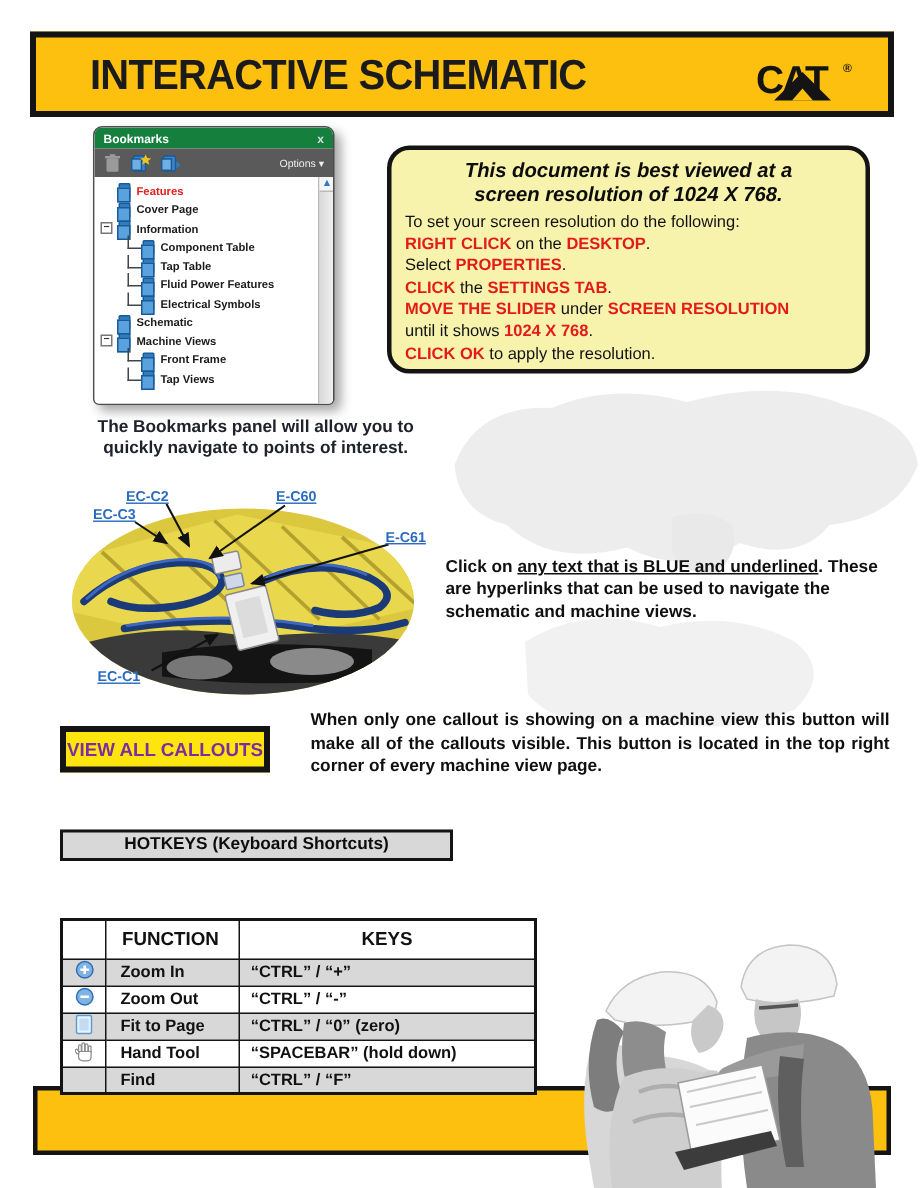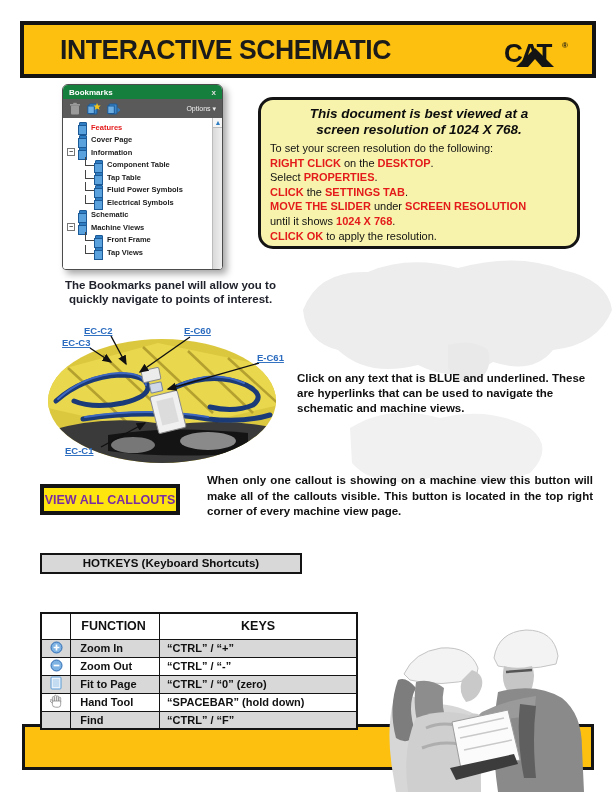--- a/index.html
+++ b/index.html
@@ -86,21 +86,21 @@
   
   .bm-caption {
     position:absolute; left:28px; top:278px; width:285px; z-index:2;
     text-align:center; font-size:11.5px; font-weight:bold; color:#20222c;
     line-height:14px;
   }
   .link-note {
     position:absolute; left:297px; top:371px; width:299px; z-index:2;
     font-size:11.5px; font-weight:bold; line-height:15.2px; color:#101010;
   }
-  .link-note .ul { }
+  .link-note .ul { text-decoration:underline; }
   .btn-note {
     position:absolute; left:207px; top:473px; width:386px; z-index:2;
     font-size:11.5px; font-weight:bold; line-height:15.5px; color:#101010;
     text-align:justify;
   }
   
   .schematic { position:absolute; left:38px; top:313px; width:264px; height:164px; z-index:2; }
   
   .callout-btn {
     position:absolute; left:40px; top:484px; width:140px; height:31px; z-index:2;
@@ -203,21 +203,21 @@
         <span class="lbl">Component Table</span>
       </div>
       <div class="bm-row lvl2" style="position: relative;">
         <span class="tee"></span>
         <span class="pg"></span>
         <span class="lbl">Tap Table</span>
       </div>
       <div class="bm-row lvl2" style="position: relative;">
         <span class="tee"></span>
         <span class="pg"></span>
-        <span class="lbl">Fluid Power Symbols</span>
+        <span class="lbl">Fluid Power Features</span>
       </div>
       <div class="bm-row lvl2" style="position: relative;">
         <span class="tee"></span>
         <span class="pg"></span>
         <span class="lbl">Electrical Symbols</span>
       </div>
       <div class="bm-row lvl1" style="position: relative;">
         <span class="pg"></span>
         <span class="lbl">Schematic</span>
       </div>

